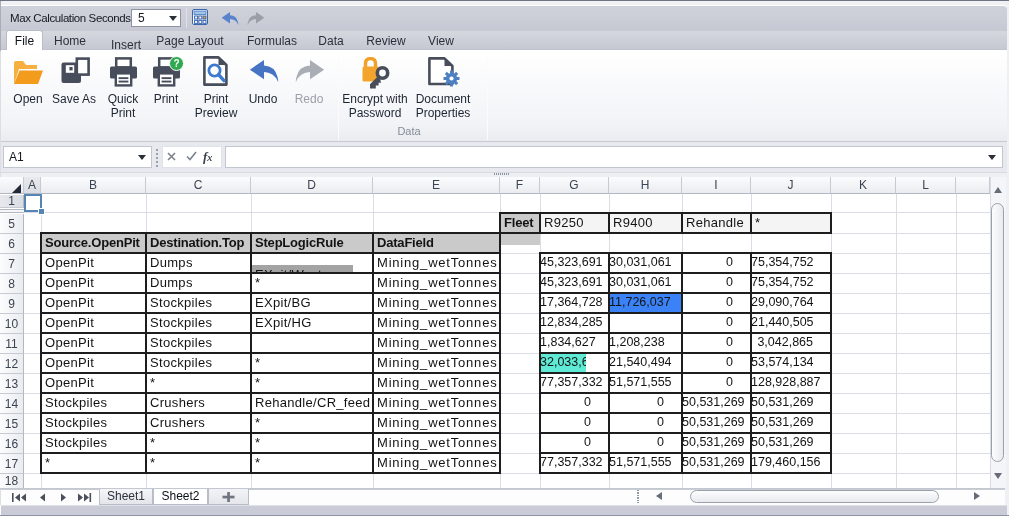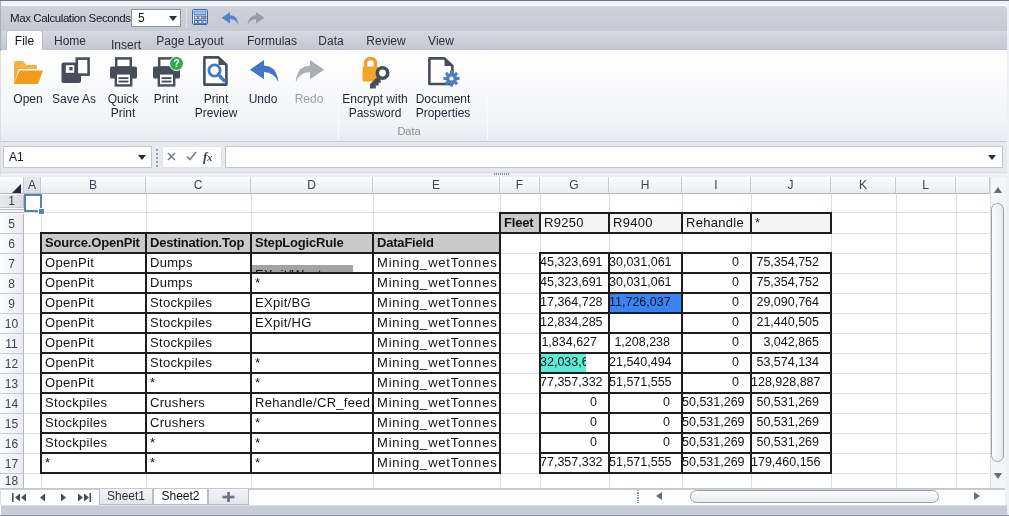--- a/index.html
+++ b/index.html
@@ -6,21 +6,21 @@
  background:#fff;overflow:hidden}
 .abs{position:absolute}
 .lbl{color:#1d2433;font-size:12px;text-align:center;line-height:14px}
 .ch{background:linear-gradient(#fbfcfd,#eaecf0);border-right:1px solid #c7cad2;border-bottom:1px solid #b2b7c1;
  color:#3b4452;font-size:12px;text-align:center;line-height:17px}
 .chsel{background:linear-gradient(#e7e9ed,#d9dce2)}
 .rh{background:linear-gradient(90deg,#fbfcfd,#eaecf0);border-right:1px solid #b2b7c1;border-bottom:1px solid #c7cad2;
  color:#3b4452;font-size:12px;text-align:center}
 .cell{font-size:13px;color:#131313;line-height:19px;white-space:nowrap;overflow:hidden}
 .tl{padding-left:4px;text-align:left;letter-spacing:0.3px}
-.tr{padding-right:12px;text-align:right;font-size:12.5px;letter-spacing:0}
+.tr{padding-right:18px;text-align:right;font-size:12.5px;letter-spacing:0}
 .bold{font-weight:bold;font-size:13px;letter-spacing:-0.2px}
 .gl{background:#dadde5}
 </style></head>
 <body>
 <div id="win">
 <div class="abs" style="left:0;top:0;width:1009px;height:1px;background:#6d7380"></div>
 <div class="abs" style="left:0;top:1px;width:1009px;height:4px;background:#eff1f5"></div>
 <div class="abs" style="left:0;top:1px;width:1px;height:50px;background:#a8adb8"></div>
 <div class="abs" style="left:0;top:51px;width:1px;height:454px;background:#dcdee4"></div>
 <div class="abs" style="left:1005px;top:1px;width:4px;height:515px;background:#eef0f4"></div>
@@ -212,21 +212,21 @@
 <div class="abs gl" style="left:24px;top:156px;width:966px;height:1px"></div>
 <div class="abs gl" style="left:24px;top:176px;width:966px;height:1px"></div>
 <div class="abs gl" style="left:24px;top:196px;width:966px;height:1px"></div>
 <div class="abs gl" style="left:24px;top:216px;width:966px;height:1px"></div>
 <div class="abs gl" style="left:24px;top:236px;width:966px;height:1px"></div>
 <div class="abs gl" style="left:24px;top:256px;width:966px;height:1px"></div>
 <div class="abs gl" style="left:24px;top:276px;width:966px;height:1px"></div>
 <div class="abs gl" style="left:24px;top:296px;width:966px;height:1px"></div>
 <div class="abs" style="left:24px;top:17px;width:18px;height:18px;border:2px solid #5585b5"></div>
 <div class="abs" style="left:38px;top:31px;width:7px;height:7px;background:#5585b5;border:1px solid #fff"></div>
-<div class="abs cell tl bold" style="left:500px;top:36px;width:40px;height:20px;background:#cacaca;line-height:19px;">Fleet</div>
+<div class="abs cell tl bold" style="left:500px;top:36px;width:40px;height:32px;background:#cacaca;line-height:19px;">Fleet</div>
 <div class="abs cell tl" style="left:540px;top:36px;width:69px;height:20px;background:#f4f4f4;line-height:19px;">R9250</div>
 <div class="abs cell tl" style="left:609px;top:36px;width:73px;height:20px;background:#f4f4f4;line-height:19px;">R9400</div>
 <div class="abs cell tl" style="left:682px;top:36px;width:69px;height:20px;background:#f4f4f4;line-height:19px;">Rehandle</div>
 <div class="abs cell tl" style="left:751px;top:36px;width:80px;height:20px;background:#f4f4f4;line-height:19px;">*</div>
 <div class="abs cell tl bold" style="left:41px;top:56px;width:105px;height:20px;background:#cacaca;line-height:19px;">Source.OpenPit</div>
 <div class="abs cell tl bold" style="left:146px;top:56px;width:105px;height:20px;background:#cacaca;line-height:19px;">Destination.Top</div>
 <div class="abs cell tl bold" style="left:251px;top:56px;width:122px;height:20px;background:#cacaca;line-height:19px;">StepLogicRule</div>
 <div class="abs cell tl bold" style="left:373px;top:56px;width:127px;height:20px;background:#cacaca;line-height:19px;">DataField</div>
 <div class="abs cell tl" style="left:41px;top:76px;width:105px;height:20px;background:#ffffff;line-height:19px;">OpenPit</div>
 <div class="abs cell tl" style="left:146px;top:76px;width:105px;height:20px;background:#ffffff;line-height:19px;">Dumps</div>

